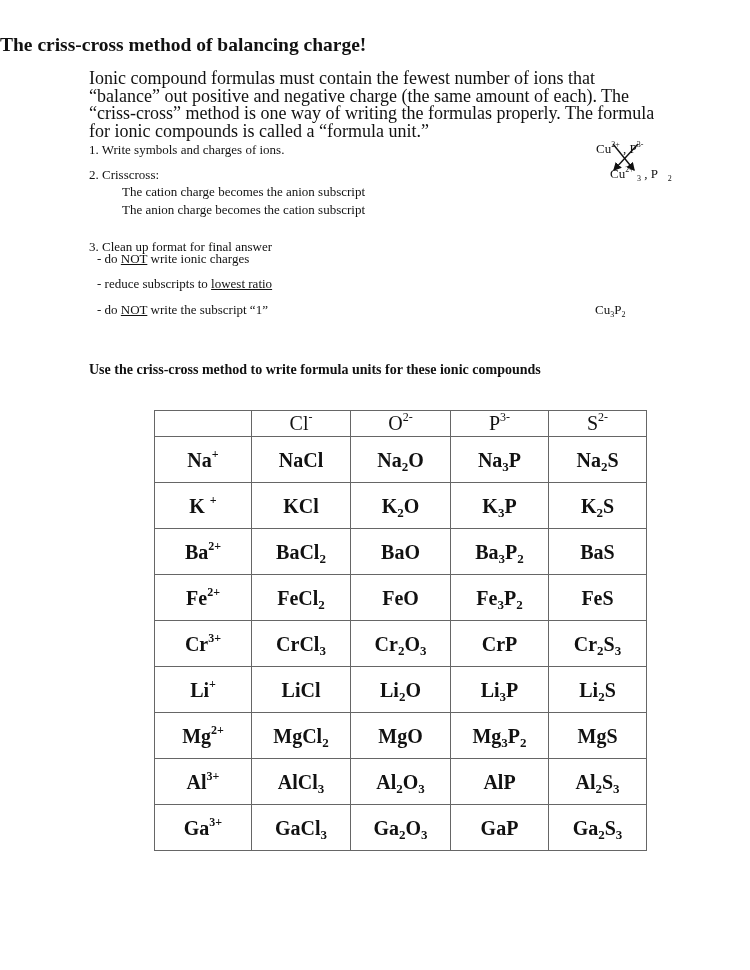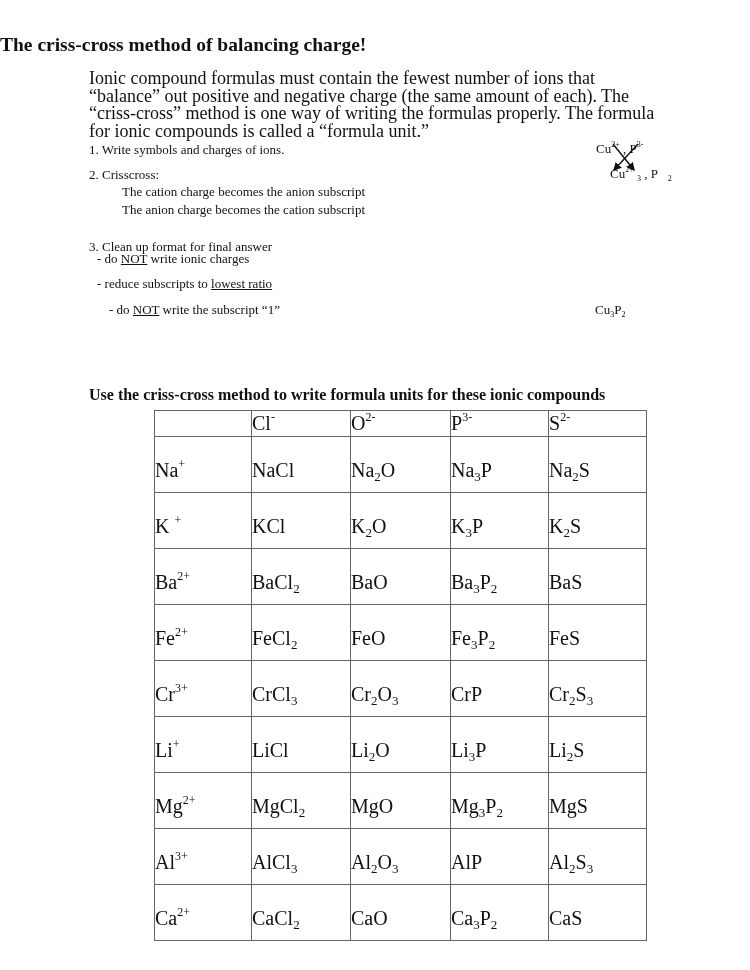--- a/index.html
+++ b/index.html
@@ -16,41 +16,41 @@
     top: 70px; left: 89px; width: 580px; font-size: 18px; line-height: 17.5px;
   }
   .step { font-size: 13px; line-height: 17px; white-space: nowrap; }
   .step1 { top: 141px; left: 89px; }
   .step2 { top: 166px; left: 89px; }
   .step2a { top: 183px; left: 122px; }
   .step2b { top: 201px; left: 122px; }
   .step3 { top: 238px; left: 89px; }
   .bul1 { top: 250px; left: 97px; }
   .bul2 { top: 275px; left: 97px; }
-  .bul3 { top: 301px; left: 97px; margin-left: 12px; }
+  .bul3 { top: 301px; left: 97px; }
   u { }
   .ex { font-size: 13px; white-space: nowrap; }
   .ex sup { font-size: 8px; vertical-align: 6px; line-height: 0; }
   .ex sub { font-size: 8px; vertical-align: -3px; line-height: 0; }
   .ex1 { top: 141px; left: 596px; }
   .ex2 { top: 166px; left: 576px; margin-left: 34px; }
   .ex3 { top: 302px; left: 595px; }
   .arrows { top: 140px; left: 596px; width: 70px; height: 50px; }
   .instr {
-    top: 361px; left: 89px; font-weight: bold; font-size: 16px; line-height: 17px; width: 600px; margin-top: 25px;
+    top: 361px; left: 89px; font-weight: bold; font-size: 14px; line-height: 17px; width: 600px;
   }
   table.grid {
     position: absolute; top: 410px; left: 154px; border-collapse: collapse;
   }
   table.grid td {
-    border: 1.3px solid #666; vertical-align: top;
+    border: 1.3px solid #666; text-align: center; vertical-align: top;
     font-size: 20px; padding: 0; line-height: 26px;
   }
   table.grid tr.hdr td { height: 25px; line-height: 24px; }
-  table.grid tr.row td { height: 35px; padding-top: 20px; }
+  table.grid tr.row td { height: 35px; padding-top: 10px; font-weight: bold; }
   .c0 { width: 96px; } .c1 { width: 98px; } .c2 { width: 99px; } .c3 { width: 97px; } .c4 { width: 97px; }
   table.grid sup { font-size: 12px; vertical-align: 9px; line-height: 0; }
   table.grid sub { font-size: 13px; vertical-align: -4px; line-height: 0; }
 </style>
 </head>
 <body>
 
 <div class="abs title">The criss-cross method of balancing charge!</div>
 
 <div class="abs intro">Ionic compound formulas must contain the fewest number of ions that “balance” out positive and negative charge (the same amount of each).  The “criss-cross” method is one way of writing the formulas properly.  The formula for ionic compounds is called a “formula unit.”</div>
@@ -141,20 +141,20 @@
         <td class="c4">MgS</td>
       </tr>
       <tr class="row">
         <td class="c0">Al<sup>3+</sup></td>
         <td class="c1">AlCl<sub>3</sub></td>
         <td class="c2">Al<sub>2</sub>O<sub>3</sub></td>
         <td class="c3">AlP</td>
         <td class="c4">Al<sub>2</sub>S<sub>3</sub></td>
       </tr>
       <tr class="row">
-        <td class="c0">Ca<sup>2+</sup></td>
-        <td class="c1">CaCl<sub>2</sub></td>
-        <td class="c2">CaO</td>
-        <td class="c3">Ca<sub>3</sub>P<sub>2</sub></td>
-        <td class="c4">CaS</td>
+        <td class="c0">Ga<sup>3+</sup></td>
+        <td class="c1">GaCl<sub>3</sub></td>
+        <td class="c2">Ga<sub>2</sub>O<sub>3</sub></td>
+        <td class="c3">GaP</td>
+        <td class="c4">Ga<sub>2</sub>S<sub>3</sub></td>
       </tr>
     </tbody>
 </table>
 
 </body></html>

